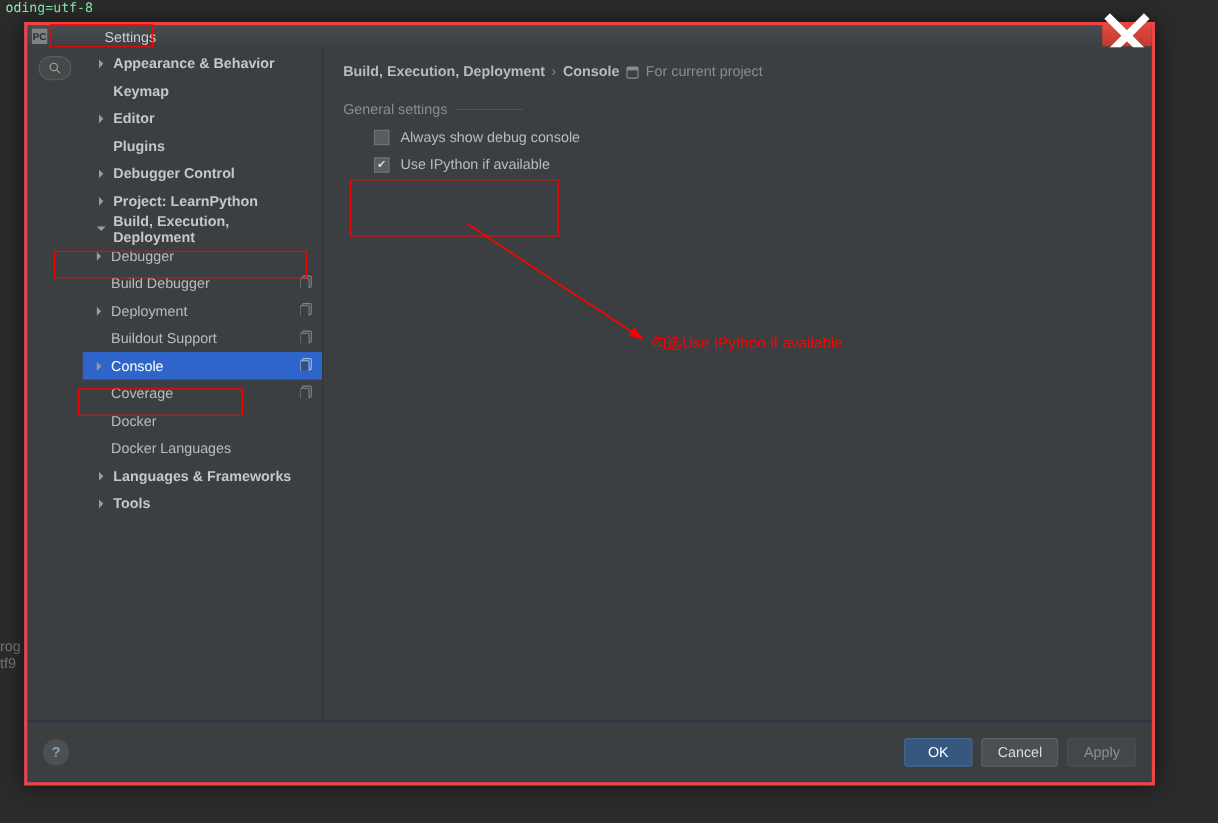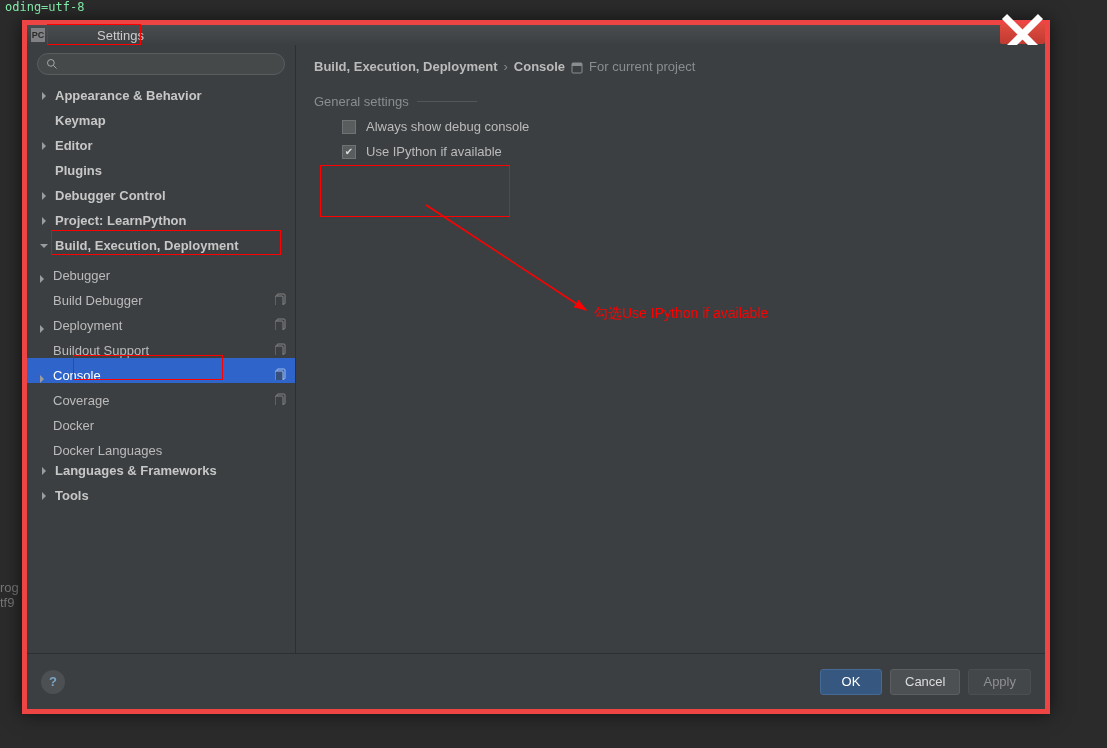--- a/index.html
+++ b/index.html
@@ -2,58 +2,58 @@
 <html><head>
 <meta charset="utf-8">
 <style>
   * { margin: 0; padding: 0; box-sizing: border-box; font-family: "Segoe UI", Arial, sans-serif; font-size: 13px; }
   body { background: #2b2b2b; width: 1107px; height: 748px; position: relative; overflow: hidden; }
   .bg-text { position: absolute; top: 0; left: 5px; color: #86efac; font-family: monospace; font-size: 12px; }
   .bg-text2 { position: absolute; top: 580px; left: 0; color: #777; font-family: monospace; font-size: 12px; line-height: 15px; }
 
   .dialog {
     position: absolute; top: 20px; left: 22px; width: 1028px; height: 694px;
-    background: #1d4ed8; border: 5px solid #ef4444; box-shadow: 0 0 18px rgba(0,0,0,.6);
+    background: #1d4ed8; border: 3px solid #ef4444; box-shadow: 0 0 18px rgba(0,0,0,.6);
   }
   .titlebar {
     height: 20px; background: linear-gradient(#4a4d4f,#3c3f41);
     display: flex; align-items: center; padding-left: 4px; position: relative;
   }
   .pc-icon { width: 14px; height: 14px; background: #7f8184; color: #2b2b2b; font-size: 9px; font-weight: bold; display: flex; align-items: center; justify-content: center; margin-right: 4px; }
   .title { color: #ccc; margin-left: 48px; }
   .title-highlight { position: absolute; top: -1px; left: 20px; width: 94px; height: 21px; border: 1px solid #ff0000; pointer-events: none; }
   .close-btn {
     position: absolute; right: 0; top: -1px; width: 45px; height: 20px;
     background: linear-gradient(#e04b3f,#c13a30); color: #fff; display: flex; align-items: center; justify-content: center;
     border-radius: 2px; font-weight: bold; cursor: pointer;
   }
 
   .body-area { position: absolute; top: 20px; left: 0; right: 0; bottom: 56px; display: flex; }
-  .sidebar { width: 269px; background: #3c3f41; display: flex; flex-direction: column; border-right: 1px solid #2d2f30; }
+  .sidebar { width: 269px; background: #3c3f41; display: flex; flex-direction: row; border-right: 1px solid #2d2f30; }
   .search-wrap { padding: 8px 10px 6px 10px; }
   .search {
     width: 100%; height: 22px; background: #45494a; border: 1px solid #5a5d5e; border-radius: 12px;
     display: flex; align-items: center; padding: 0 8px;
   }
   .search svg { width: 12px; height: 12px; }
 
   .tree { flex: 1; overflow: auto; padding-top: 2px; }
   .tree-item {
     height: 25px; display: flex; align-items: center; color: #bbbbbb; cursor: pointer; position: relative;
     padding-right: 8px;
   }
   .tree-item.bold { font-weight: bold; color: #c7c7c7; }
   .tree-item.selected { background: #2f65ca; color: #fff; }
   .tree-item .arrow { width: 10px; display: inline-flex; justify-content: center; margin-right: 6px; }
   .tree-item .arrow svg { width: 8px; height: 8px; }
   .tree-item .badge { margin-left: auto; opacity: .55; }
   .tree-item .badge svg { width: 12px; height: 12px; }
   .lvl0 { padding-left: 28px; }
   .lvl0 .arrow { margin-left: -16px; }
-  .lvl1 { padding-left: 26px; align-items: flex-end; }
+  .lvl1 { padding-left: 26px; }
   .lvl1 .arrow { margin-left: -16px; }
 
   .content { flex: 1; background: #3c3f41; padding: 14px 16px 0 18px; position: relative; }
   .breadcrumb { display: flex; align-items: center; gap: 6px; color: #bbbbbb; }
   .breadcrumb .crumb { font-weight: bold; }
   .breadcrumb .sep { color: #888; }
   .breadcrumb .proj-badge svg { width: 12px; height: 12px; vertical-align: middle; }
   .breadcrumb .proj-text { color: #8a8d8f; font-weight: normal; }
 
   .section-label { margin-top: 20px; color: #8a8d8f; display: flex; align-items: center; gap: 8px; }

